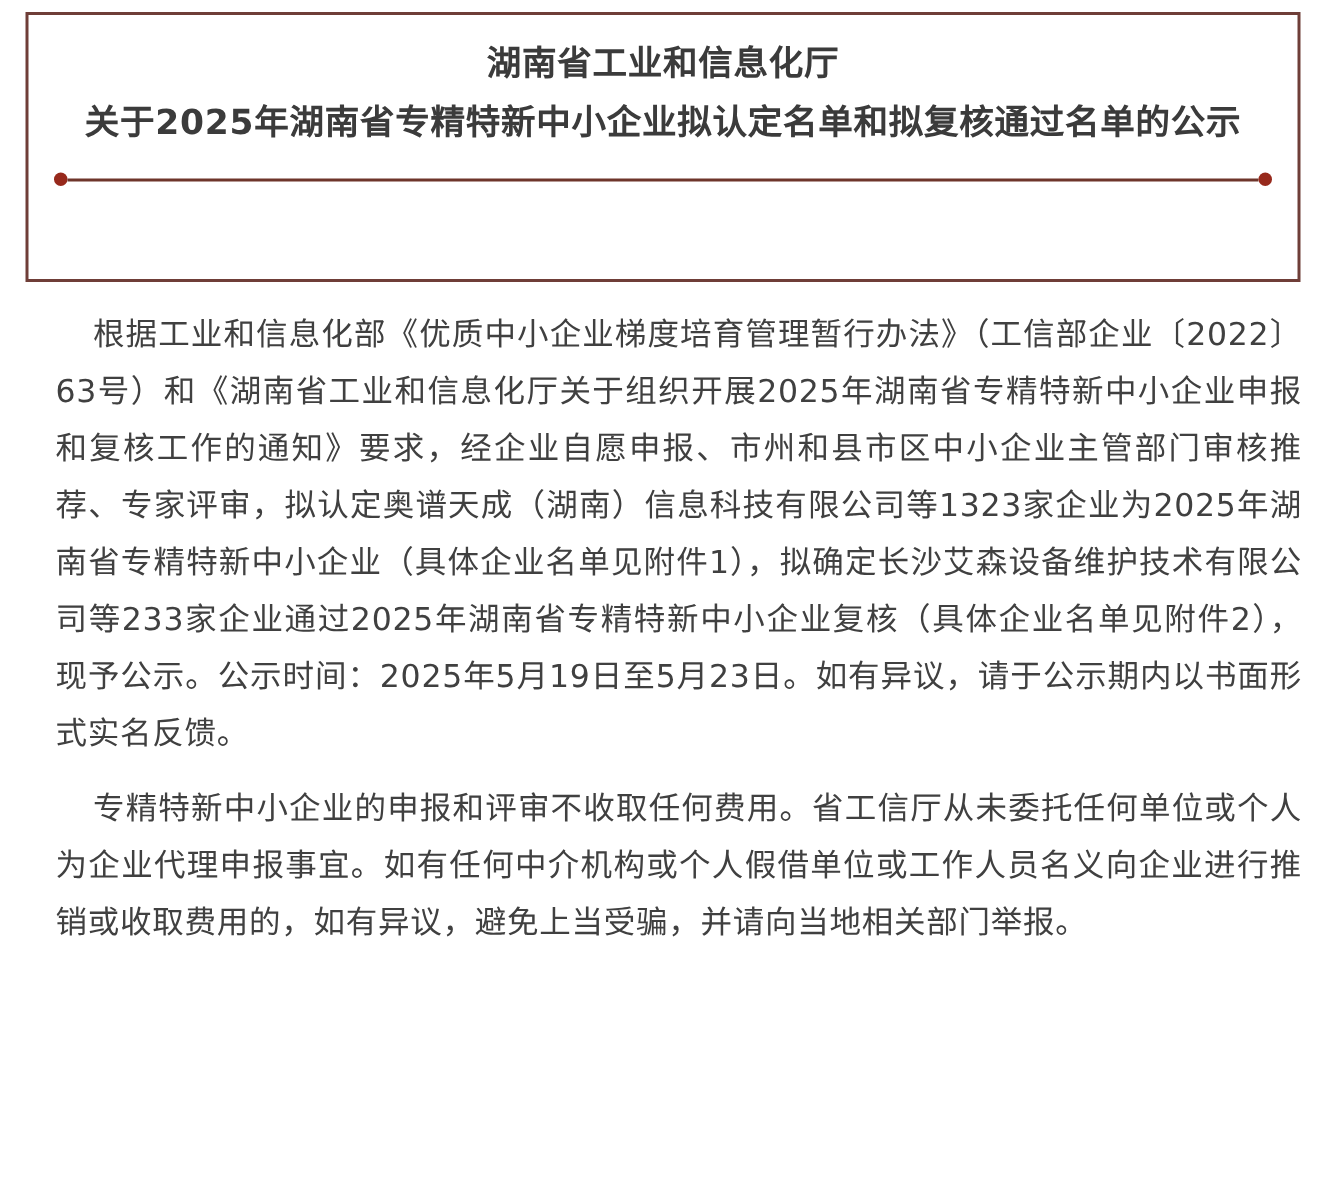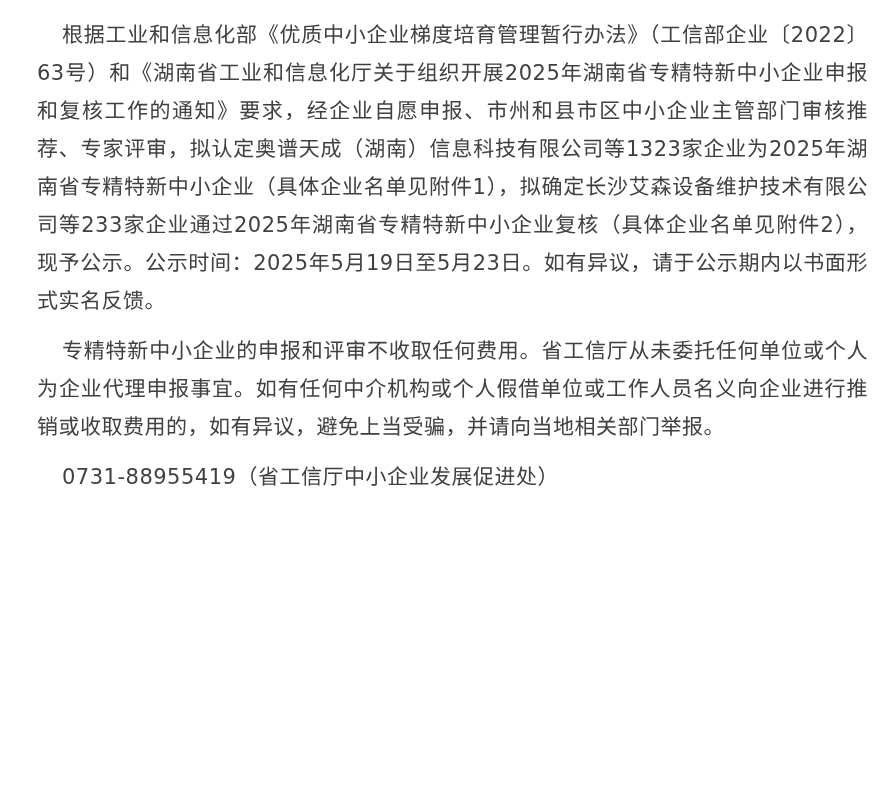--- a/index.html
+++ b/index.html
@@ -65,20 +65,28 @@
     text-indent: 25px;
     letter-spacing: 0.5px;
     word-break: break-all;
   }
 </style>
 </head>
 <body>
 
 <div class="page">
 
+  <header class="title-box">
+    <h1 class="title-line">湖南省工业和信息化厅</h1>
+    <h2 class="title-line">关于2025年湖南省专精特新中小企业拟认定名单和拟复核通过名单的公示</h2>
+    <div class="divider">
+      <span class="dot"></span>
+      <span class="line"></span>
+      <span class="dot"></span>
+    </div>
+  </header>
 
   <main class="content">
     <p>根据工业和信息化部《优质中小企业梯度培育管理暂行办法》（工信部企业〔2022〕63号）和《湖南省工业和信息化厅关于组织开展2025年湖南省专精特新中小企业申报和复核工作的通知》要求，经企业自愿申报、市州和县市区中小企业主管部门审核推荐、专家评审，拟认定奥谱天成（湖南）信息科技有限公司等1323家企业为2025年湖南省专精特新中小企业（具体企业名单见附件1），拟确定长沙艾森设备维护技术有限公司等233家企业通过2025年湖南省专精特新中小企业复核（具体企业名单见附件2），现予公示。公示时间：2025年5月19日至5月23日。如有异议，请于公示期内以书面形式实名反馈。</p>
     <p>专精特新中小企业的申报和评审不收取任何费用。省工信厅从未委托任何单位或个人为企业代理申报事宜。如有任何中介机构或个人假借单位或工作人员名义向企业进行推销或收取费用的，如有异议，避免上当受骗，并请向当地相关部门举报。</p>
-    <p>0731-88955419（省工信厅中小企业发展促进处）</p>
   </main>
 
 </div>
 
 </body></html>

